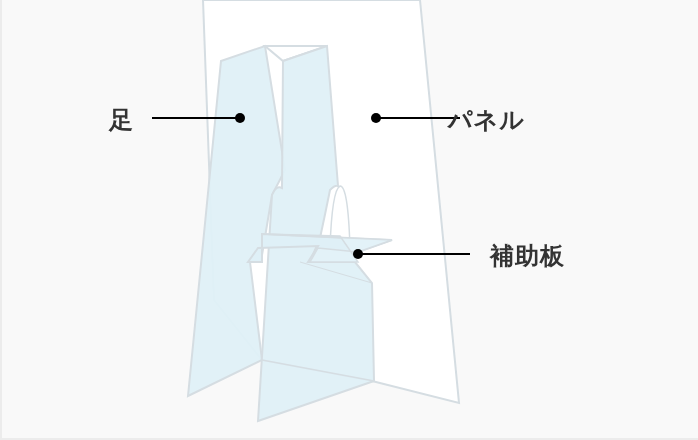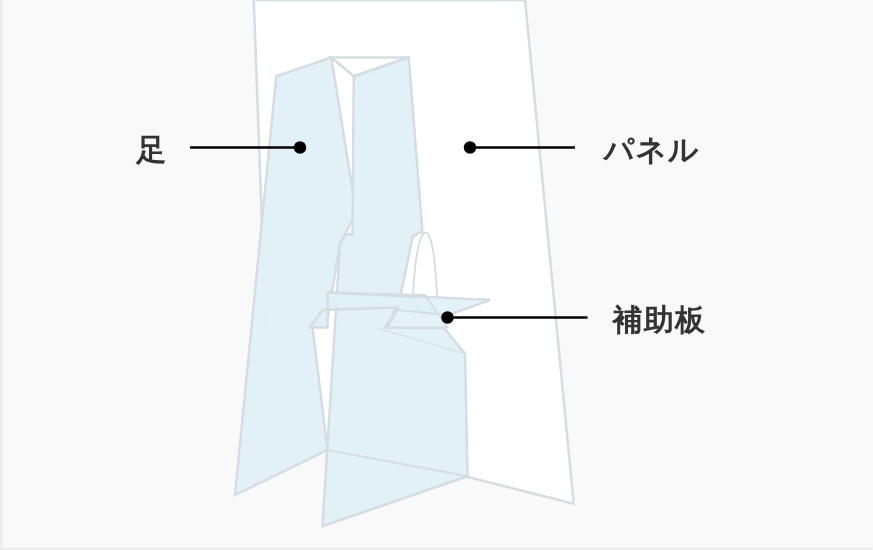--- a/index.html
+++ b/index.html
@@ -39,14 +39,14 @@
     <line x1="376" y1="118" x2="460" y2="118" stroke="#000" stroke-width="2"></line>
     <circle cx="376" cy="118" r="5" fill="#000"></circle>
   </g>
   <g>
     <line x1="358" y1="254" x2="470" y2="254" stroke="#000" stroke-width="2"></line>
     <circle cx="358" cy="254" r="5" fill="#000"></circle>
   </g>
 </svg>
 
 <div class="label" style="left:109px; top:104px;">足</div>
-<div class="label" style="left:483px; top:104px;">パネル</div>
+<div class="label" style="left:448px; top:104px;">パネル</div>
 <div class="label" style="left:490px; top:240px;">補助板</div>
 
 </body></html>

